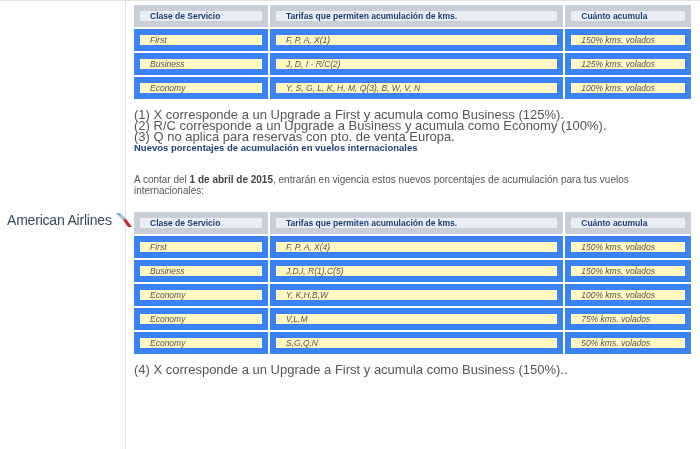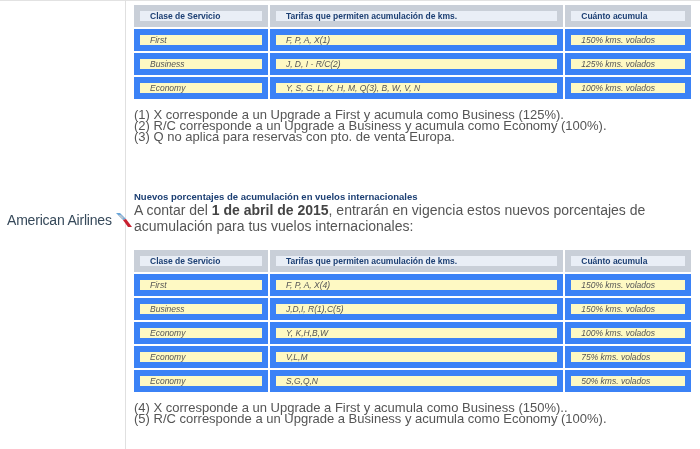--- a/index.html
+++ b/index.html
@@ -11,22 +11,22 @@
   .logo-text { font-size: 14px; color: #36495a; letter-spacing: -0.2px; }
   .logo-mark { width: 18px; height: 16px; margin-left: 3px; }
   .content { position: absolute; left: 134px; top: 0; width: 559px; }
   table.rates { border-collapse: separate; border-spacing: 2px; width: 561px; margin-left: -2px; }
   table.rates th, table.rates td { border: 6px solid #3b82f6; height: 20px; padding: 0 10px; text-align: left; font-size: 8.5px; white-space: nowrap; }
   table.rates th { background: #e9eef6; color: #1c3f73; font-weight: bold; border-color: #c9cfd8; }
   table.rates td { color: #555; background: #fef9c3; font-style: italic; }
   .c1 { width: 131px; } .c2 { width: 287px; } .c3 { width: 123px; }
   .notes { margin-top: 9px; }
   .notes p { font-size: 13px; color: #555; line-height: 10.8px; }
-  .section-title { color: #1c3f73; font-weight: bold; font-size: 9.5px; margin-top: 49px; }
-  .intro { font-size: 14px; color: #555; margin-bottom: 14px; }
+  .section-title { color: #1c3f73; font-weight: bold; font-size: 9.5px; }
+  .intro { font-size: 10px; color: #555; margin-top: 21px; margin-bottom: 14px; }
   .intro b { color: #444; }
 </style>
 </head>
 <body>
 
 <div class="top-rule"></div>
 <div class="divider"></div>
 
 <div class="logo">
   <span class="logo-text">American Airlines</span>
@@ -108,16 +108,15 @@
       <tr>
         <td>Economy</td>
         <td>S,G,Q,N</td>
         <td>50% kms. volados</td>
       </tr>
     </tbody>
   </table>
 
   <div class="notes">
     <p>(4) X corresponde a un Upgrade a First y acumula como Business (150%)..</p>
-    <p>(5) R/C corresponde a un Upgrade a Business y acumula como Economy (100%).</p>
   </div>
 
 </div>
 
 </body></html>

